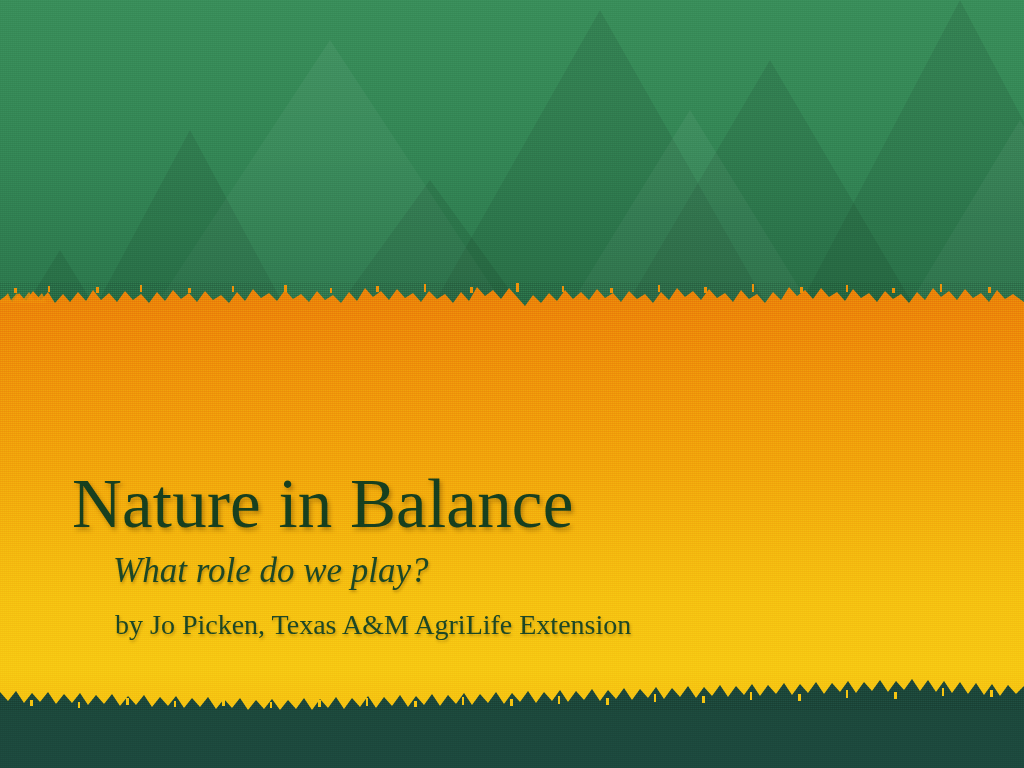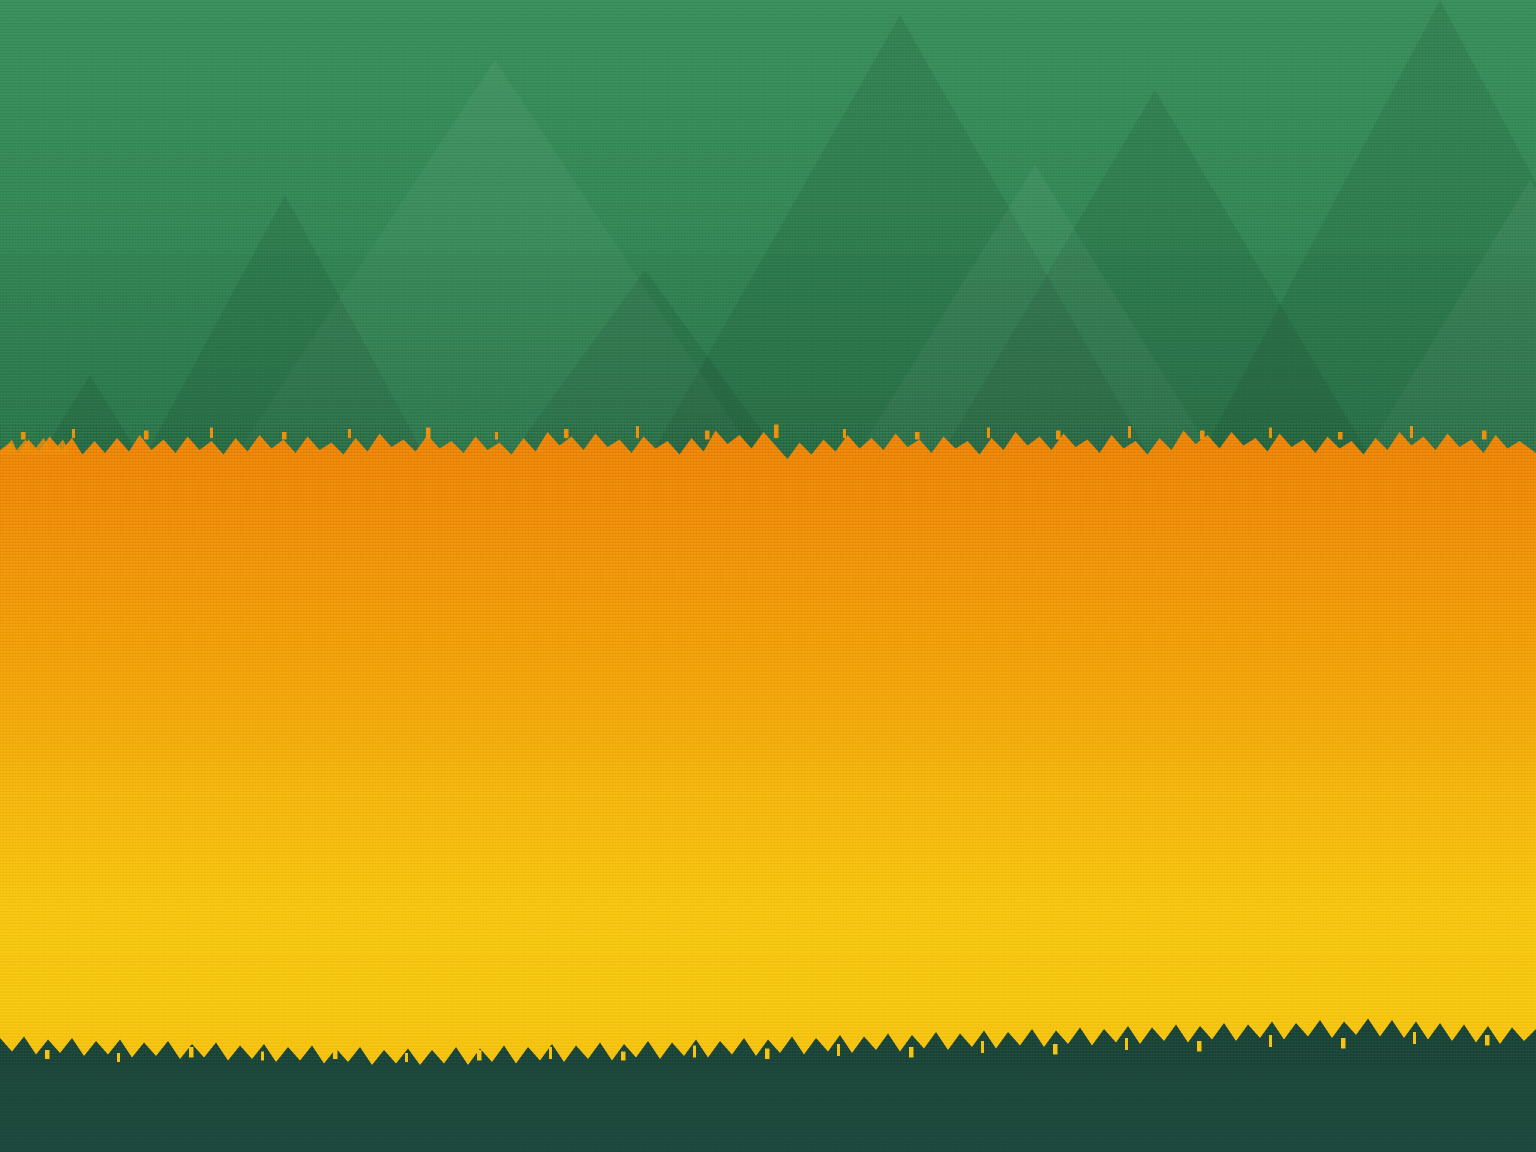--- a/index.html
+++ b/index.html
@@ -240,15 +240,20 @@
       <rect x="702" y="414" width="3" height="7"></rect>
         <rect x="750" y="410" width="2" height="8"></rect>
       <rect x="798" y="412" width="3" height="7"></rect>
         <rect x="846" y="408" width="2" height="8"></rect>
       <rect x="894" y="410" width="3" height="7"></rect>
         <rect x="942" y="406" width="2" height="8"></rect>
       <rect x="990" y="408" width="3" height="7"></rect>
     </g>
   </svg>
 
+  <div class="text-block">
+    <h1 class="slide-title">Nature in Balance</h1>
+    <div class="slide-subtitle">What role do we play?</div>
+    <div class="slide-byline">by Jo Picken, Texas A&amp;M AgriLife Extension</div>
+  </div>
 
   <div class="grain"></div>
 </div>
 
 </body></html>

